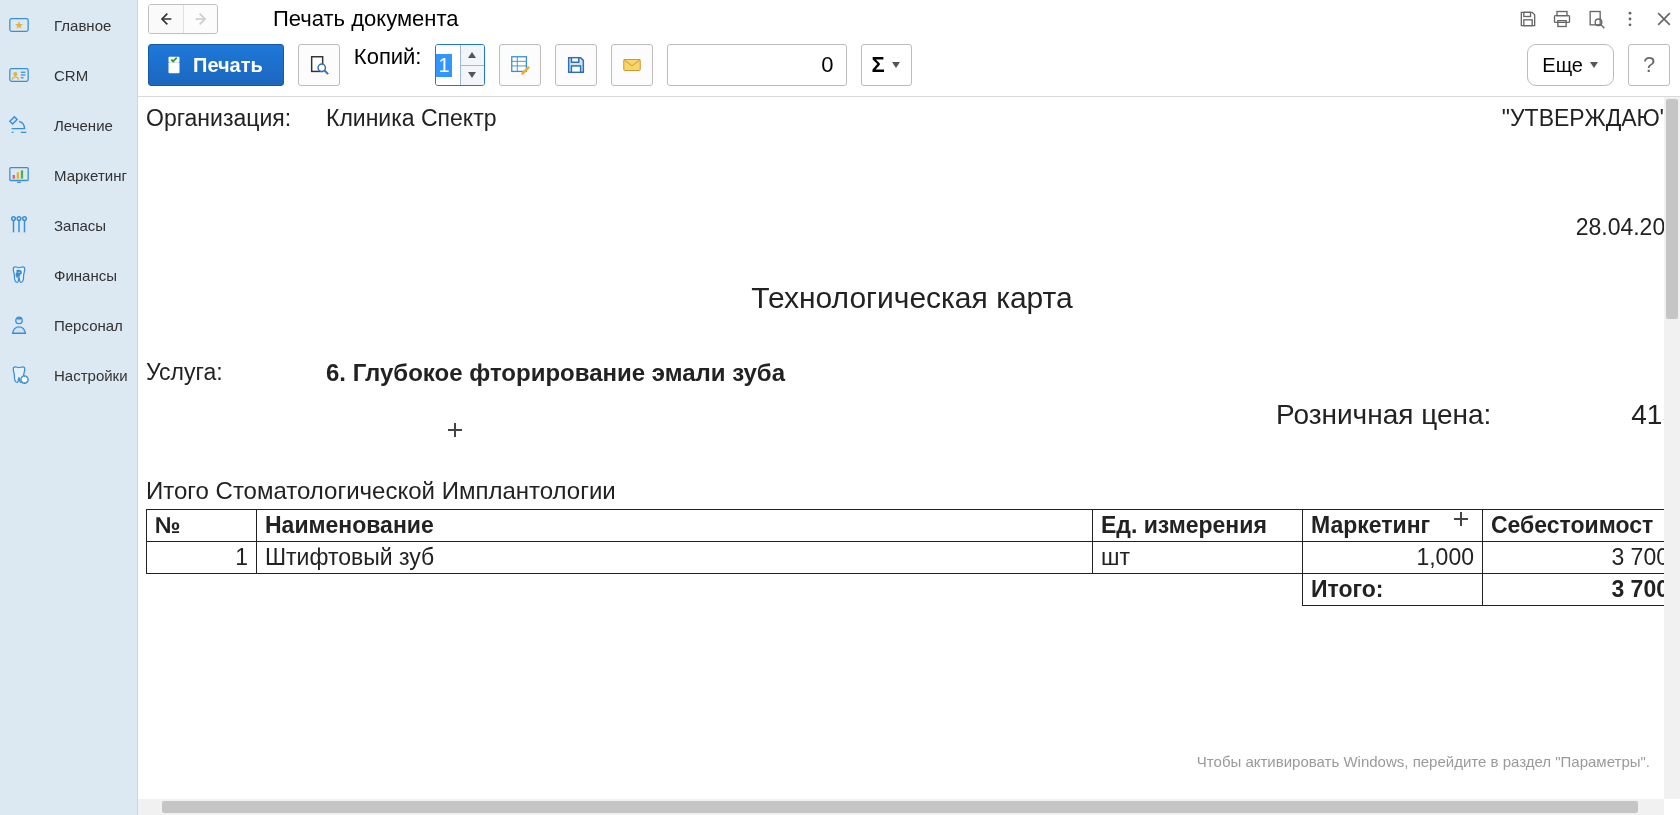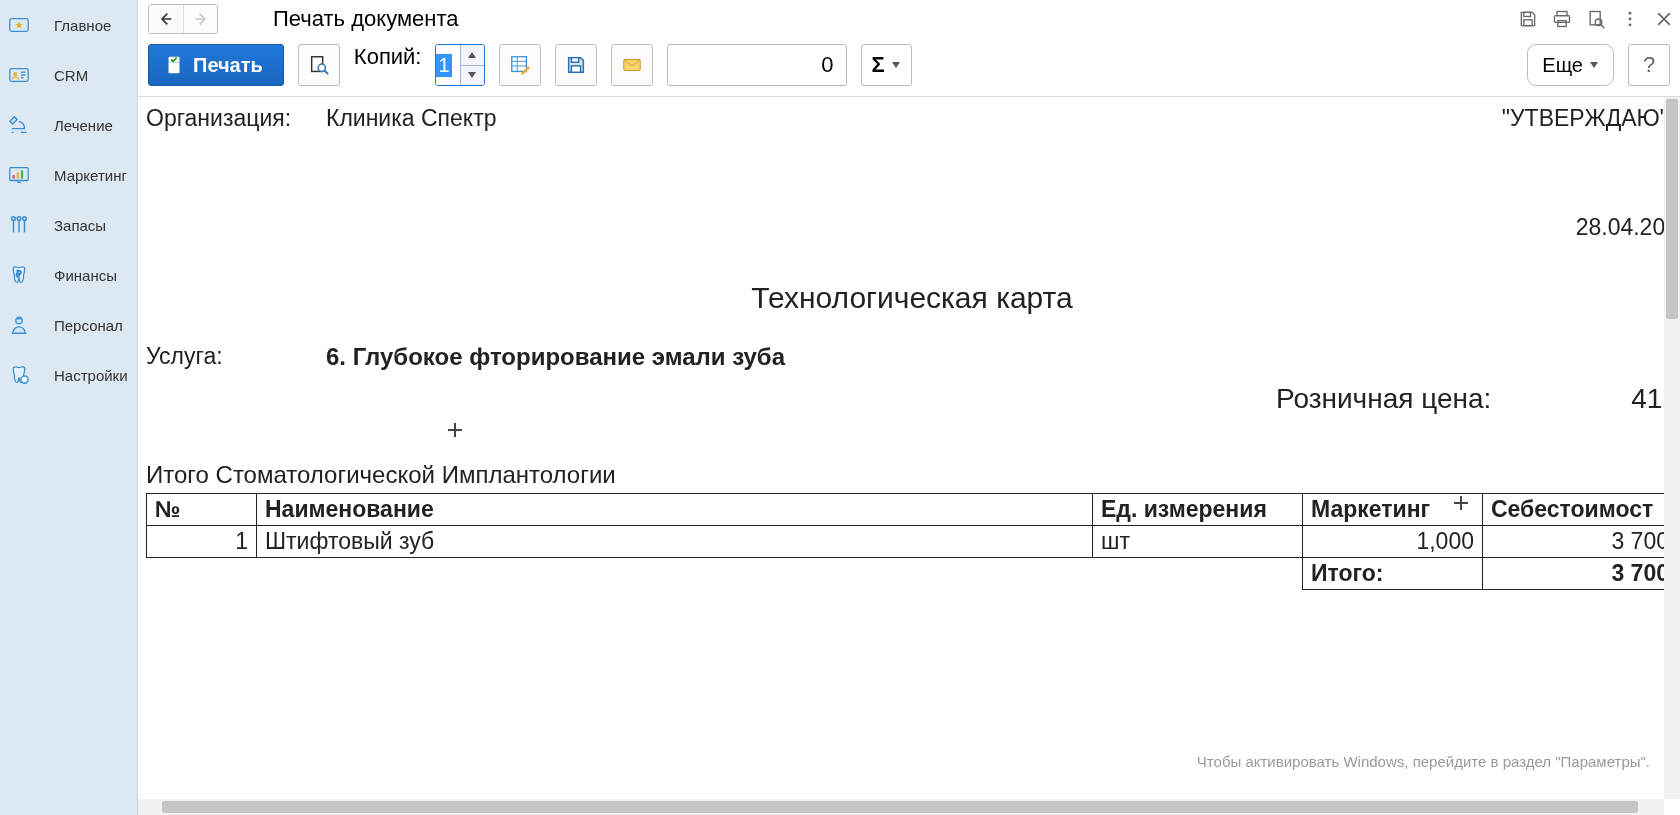--- a/index.html
+++ b/index.html
@@ -46,21 +46,21 @@
   
   .doc-wrap { flex: 1; position: relative; overflow: hidden; padding-left: 36px; }
   .doc-scroll { position: absolute; inset: 0 16px 16px 0; overflow: hidden; }
   .doc { padding: 8px 0 0 8px; font-size: 23px; color: #222; width: 1540px; }
   .hdr-line { display: flex; }
   .org-lbl { width: 180px; }
   .org-val { flex: 1; }
   .approve { text-align: right; padding-right: 10px; width: 300px; }
   .date-line { text-align: right; margin-top: 82px; padding-right: 0; }
   .doc-title { text-align: center; font-size: 30px; margin-top: 40px; }
-  .svc-line { display: flex; margin-top: 28px; }
+  .svc-line { display: flex; margin-top: 44px; }
   .svc-lbl { width: 180px; }
   .svc-val { font-weight: 600; font-size: 24px; }
   .price-line { display: flex; justify-content: flex-end; margin-top: 12px; font-size: 28px; gap: 140px; }
   .dept { margin-top: 46px; font-size: 24px; }
   .tbl { border-collapse: collapse; width: 100%; margin-top: 4px; font-size: 23px; }
   .tbl th, .tbl td { border: 1px solid #222; padding: 2px 8px; text-align: left; }
   .tbl th { font-weight: 700; }
   .tbl .num { text-align: right; }
   .tbl th.colqty, .tbl th.colcost { position: relative; }
   .colno { width: 110px; }

